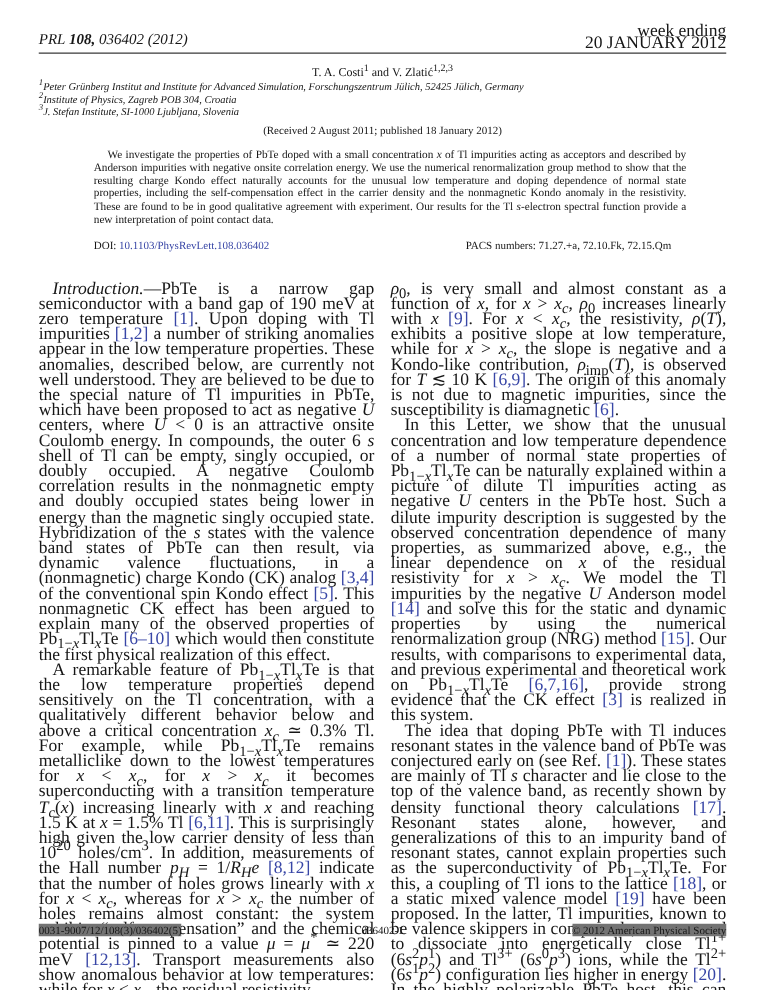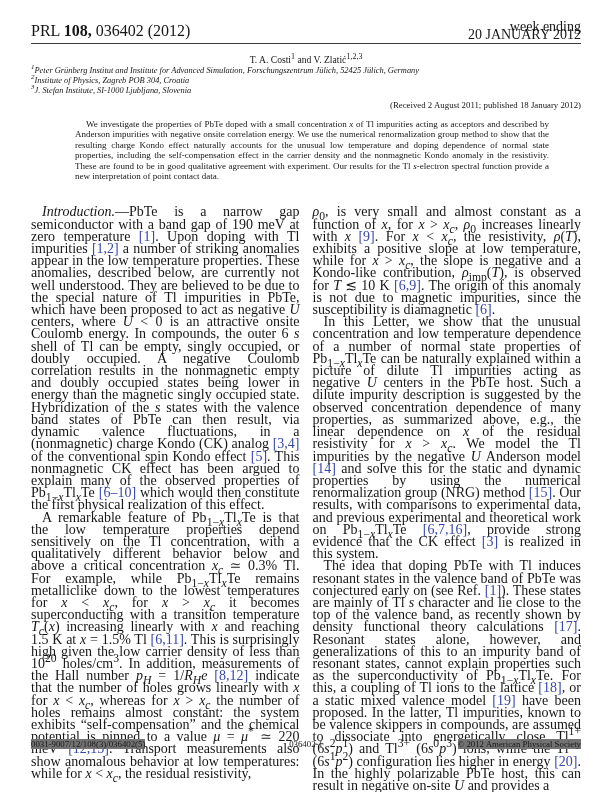--- a/index.html
+++ b/index.html
@@ -13,31 +13,31 @@
     font-family:"Liberation Serif","DejaVu Serif",serif;
     color:#161616;
     -webkit-font-smoothing:antialiased;
   }
   
   .header{
     display:flex;justify-content:space-between;align-items:flex-end;
     border-bottom:1px solid #3a3a3a;
     padding-bottom:3px;
   }
-  .header-left{font-size:16px;white-space:nowrap;}
+  .header-left{font-size:12px;white-space:nowrap;font-style:italic;}
   .header-center{
     font-size:10px;letter-spacing:2.6px;word-spacing:5px;white-space:nowrap;
     transform:translateY(0.5px);
   }
   .header-right{font-size:14px;line-height:8.6px;text-align:right;white-space:nowrap;}
   
   .title{margin-top:15px;text-align:center;font-size:12.6px;font-weight:bold;}
   .authors{margin-top:10px;text-align:center;font-size:9.6px;}
   .affiliations{margin-top:1px;text-align:left;font-style:italic;font-size:8.4px;line-height:10px;}
-  .received{margin-top:4px;text-align:right;font-size:8.8px;}
+  .received{margin-top:4px;text-align:center;font-size:8.8px;}
   .abstract{
     margin:9px 32px 0 44px;
     font-size:9px;line-height:10.4px;
     text-align:justify;text-indent:11px;
   }
   .doi-row{
     margin:10px 44px 0 44px;
     display:flex;justify-content:space-between;
     font-size:8.8px;
   }
@@ -84,20 +84,27 @@
   <div class="affiliations">
     <div><sup>1</sup>Peter Grünberg Institut and Institute for Advanced Simulation, Forschungszentrum Jülich, 52425 Jülich, Germany</div>
     <div><sup>2</sup>Institute of Physics, Zagreb POB 304, Croatia</div>
     <div><sup>3</sup>J. Stefan Institute, SI-1000 Ljubljana, Slovenia</div>
   </div>
 
   <div class="received">(Received 2 August 2011; published 18 January 2012)</div>
 
   <div class="abstract">We investigate the properties of PbTe doped with a small concentration <i>x</i> of Tl impurities acting as acceptors and described by Anderson impurities with negative onsite correlation energy. We use the numerical renormalization group method to show that the resulting charge Kondo effect naturally accounts for the unusual low temperature and doping dependence of normal state properties, including the self-compensation effect in the carrier density and the nonmagnetic Kondo anomaly in the resistivity. These are found to be in good qualitative agreement with experiment. Our results for the Tl <i>s</i>-electron spectral function provide a new interpretation of point contact data.</div>
 
+  <div class="doi-row">
+    <div>
+      <span>DOI:</span>
+      <span class="link">10.1103/PhysRevLett.108.036402</span>
+    </div>
+    <div>PACS numbers: 71.27.+a, 72.10.Fk, 72.15.Qm</div>
+  </div>
 
   <div class="body-columns">
     <div class="column">
       <p class="para"><i>Introduction.</i>—PbTe is a narrow gap semiconductor with a band gap of 190 meV at zero temperature <span class="cite">[1]</span>. Upon doping with Tl impurities <span class="cite">[1,2]</span> a number of striking anomalies appear in the low temperature properties. These anomalies, described below, are currently not well understood. They are believed to be due to the special nature of Tl impurities in PbTe, which have been proposed to act as negative <i>U</i> centers, where <i>U</i> &lt; 0 is an attractive onsite Coulomb energy. In compounds, the outer 6 <i>s</i> shell of Tl can be empty, singly occupied, or doubly occupied. A negative Coulomb correlation results in the nonmagnetic empty and doubly occupied states being lower in energy than the magnetic singly occupied state. Hybridization of the <i>s</i> states with the valence band states of PbTe can then result, via dynamic valence fluctuations, in a (nonmagnetic) charge Kondo (CK) analog <span class="cite">[3,4]</span> of the conventional spin Kondo effect <span class="cite">[5]</span>. This nonmagnetic CK effect has been argued to explain many of the observed properties of Pb<sub>1−<i>x</i></sub>Tl<sub><i>x</i></sub>Te <span class="cite">[6–10]</span> which would then constitute the first physical realization of this effect.</p>
       <p class="para">A remarkable feature of Pb<sub>1−<i>x</i></sub>Tl<sub><i>x</i></sub>Te is that the low temperature properties depend sensitively on the Tl concentration, with a qualitatively different behavior below and above a critical concentration <i>x<sub>c</sub></i> ≃ 0.3% Tl. For example, while Pb<sub>1−<i>x</i></sub>Tl<sub><i>x</i></sub>Te remains metalliclike down to the lowest temperatures for <i>x</i> &lt; <i>x<sub>c</sub></i>, for <i>x</i> &gt; <i>x<sub>c</sub></i> it becomes superconducting with a transition temperature <i>T<sub>c</sub></i>(<i>x</i>) increasing linearly with <i>x</i> and reaching 1.5 K at <i>x</i> = 1.5% Tl <span class="cite">[6,11]</span>. This is surprisingly high given the low carrier density of less than 10<sup>20</sup> holes/cm<sup>3</sup>. In addition, measurements of the Hall number <i>p<sub>H</sub></i> = 1/<i>R<sub>H</sub>e</i> <span class="cite">[8,12]</span> indicate that the number of holes grows linearly with <i>x</i> for <i>x</i> &lt; <i>x<sub>c</sub></i>, whereas for <i>x</i> &gt; <i>x<sub>c</sub></i> the number of holes remains almost constant: the system exhibits “self-compensation” and the chemical potential is pinned to a value <i>μ</i> = <i>μ</i><sup>*</sup> ≃ 220 meV <span class="cite">[12,13]</span>. Transport measurements also show anomalous behavior at low temperatures: while for <i>x</i> &lt; <i>x<sub>c</sub></i>, the residual resistivity,</p>
     </div>
     <div class="column">
       <p class="para noindent"><i>ρ</i><sub>0</sub>, is very small and almost constant as a function of <i>x</i>, for <i>x</i> &gt; <i>x<sub>c</sub></i>, <i>ρ</i><sub>0</sub> increases linearly with <i>x</i> <span class="cite">[9]</span>. For <i>x</i> &lt; <i>x<sub>c</sub></i>, the resistivity, <i>ρ</i>(<i>T</i>), exhibits a positive slope at low temperature, while for <i>x</i> &gt; <i>x<sub>c</sub></i>, the slope is negative and a Kondo-like contribution, <i>ρ</i><sub>imp</sub>(<i>T</i>), is observed for <i>T</i> ≲ 10 K <span class="cite">[6,9]</span>. The origin of this anomaly is not due to magnetic impurities, since the susceptibility is diamagnetic <span class="cite">[6]</span>.</p>
       <p class="para">In this Letter, we show that the unusual concentration and low temperature dependence of a number of normal state properties of Pb<sub>1−<i>x</i></sub>Tl<sub><i>x</i></sub>Te can be naturally explained within a picture of dilute Tl impurities acting as negative <i>U</i> centers in the PbTe host. Such a dilute impurity description is suggested by the observed concentration dependence of many properties, as summarized above, e.g., the linear dependence on <i>x</i> of the residual resistivity for <i>x</i> &gt; <i>x<sub>c</sub></i>. We model the Tl impurities by the negative <i>U</i> Anderson model <span class="cite">[14]</span> and solve this for the static and dynamic properties by using the numerical renormalization group (NRG) method <span class="cite">[15]</span>. Our results, with comparisons to experimental data, and previous experimental and theoretical work on Pb<sub>1−<i>x</i></sub>Tl<sub><i>x</i></sub>Te <span class="cite">[6,7,16]</span>, provide strong evidence that the CK effect <span class="cite">[3]</span> is realized in this system.</p>
       <p class="para">The idea that doping PbTe with Tl induces resonant states in the valence band of PbTe was conjectured early on (see Ref. <span class="cite">[1]</span>). These states are mainly of Tl <i>s</i> character and lie close to the top of the valence band, as recently shown by density functional theory calculations <span class="cite">[17]</span>. Resonant states alone, however, and generalizations of this to an impurity band of resonant states, cannot explain properties such as the superconductivity of Pb<sub>1−<i>x</i></sub>Tl<sub><i>x</i></sub>Te. For this, a coupling of Tl ions to the lattice <span class="cite">[18]</span>, or a static mixed valence model <span class="cite">[19]</span> have been proposed. In the latter, Tl impurities, known to be valence skippers in compounds, are assumed to dissociate into energetically close Tl<sup>1+</sup> (6<i>s</i><sup>2</sup><i>p</i><sup>1</sup>) and Tl<sup>3+</sup> (6<i>s</i><sup>0</sup><i>p</i><sup>3</sup>) ions, while the Tl<sup>2+</sup> (6<i>s</i><sup>1</sup><i>p</i><sup>2</sup>) configuration lies higher in energy <span class="cite">[20]</span>. In the highly polarizable PbTe host, this can result in negative on-site <i>U</i> and provides a</p>

